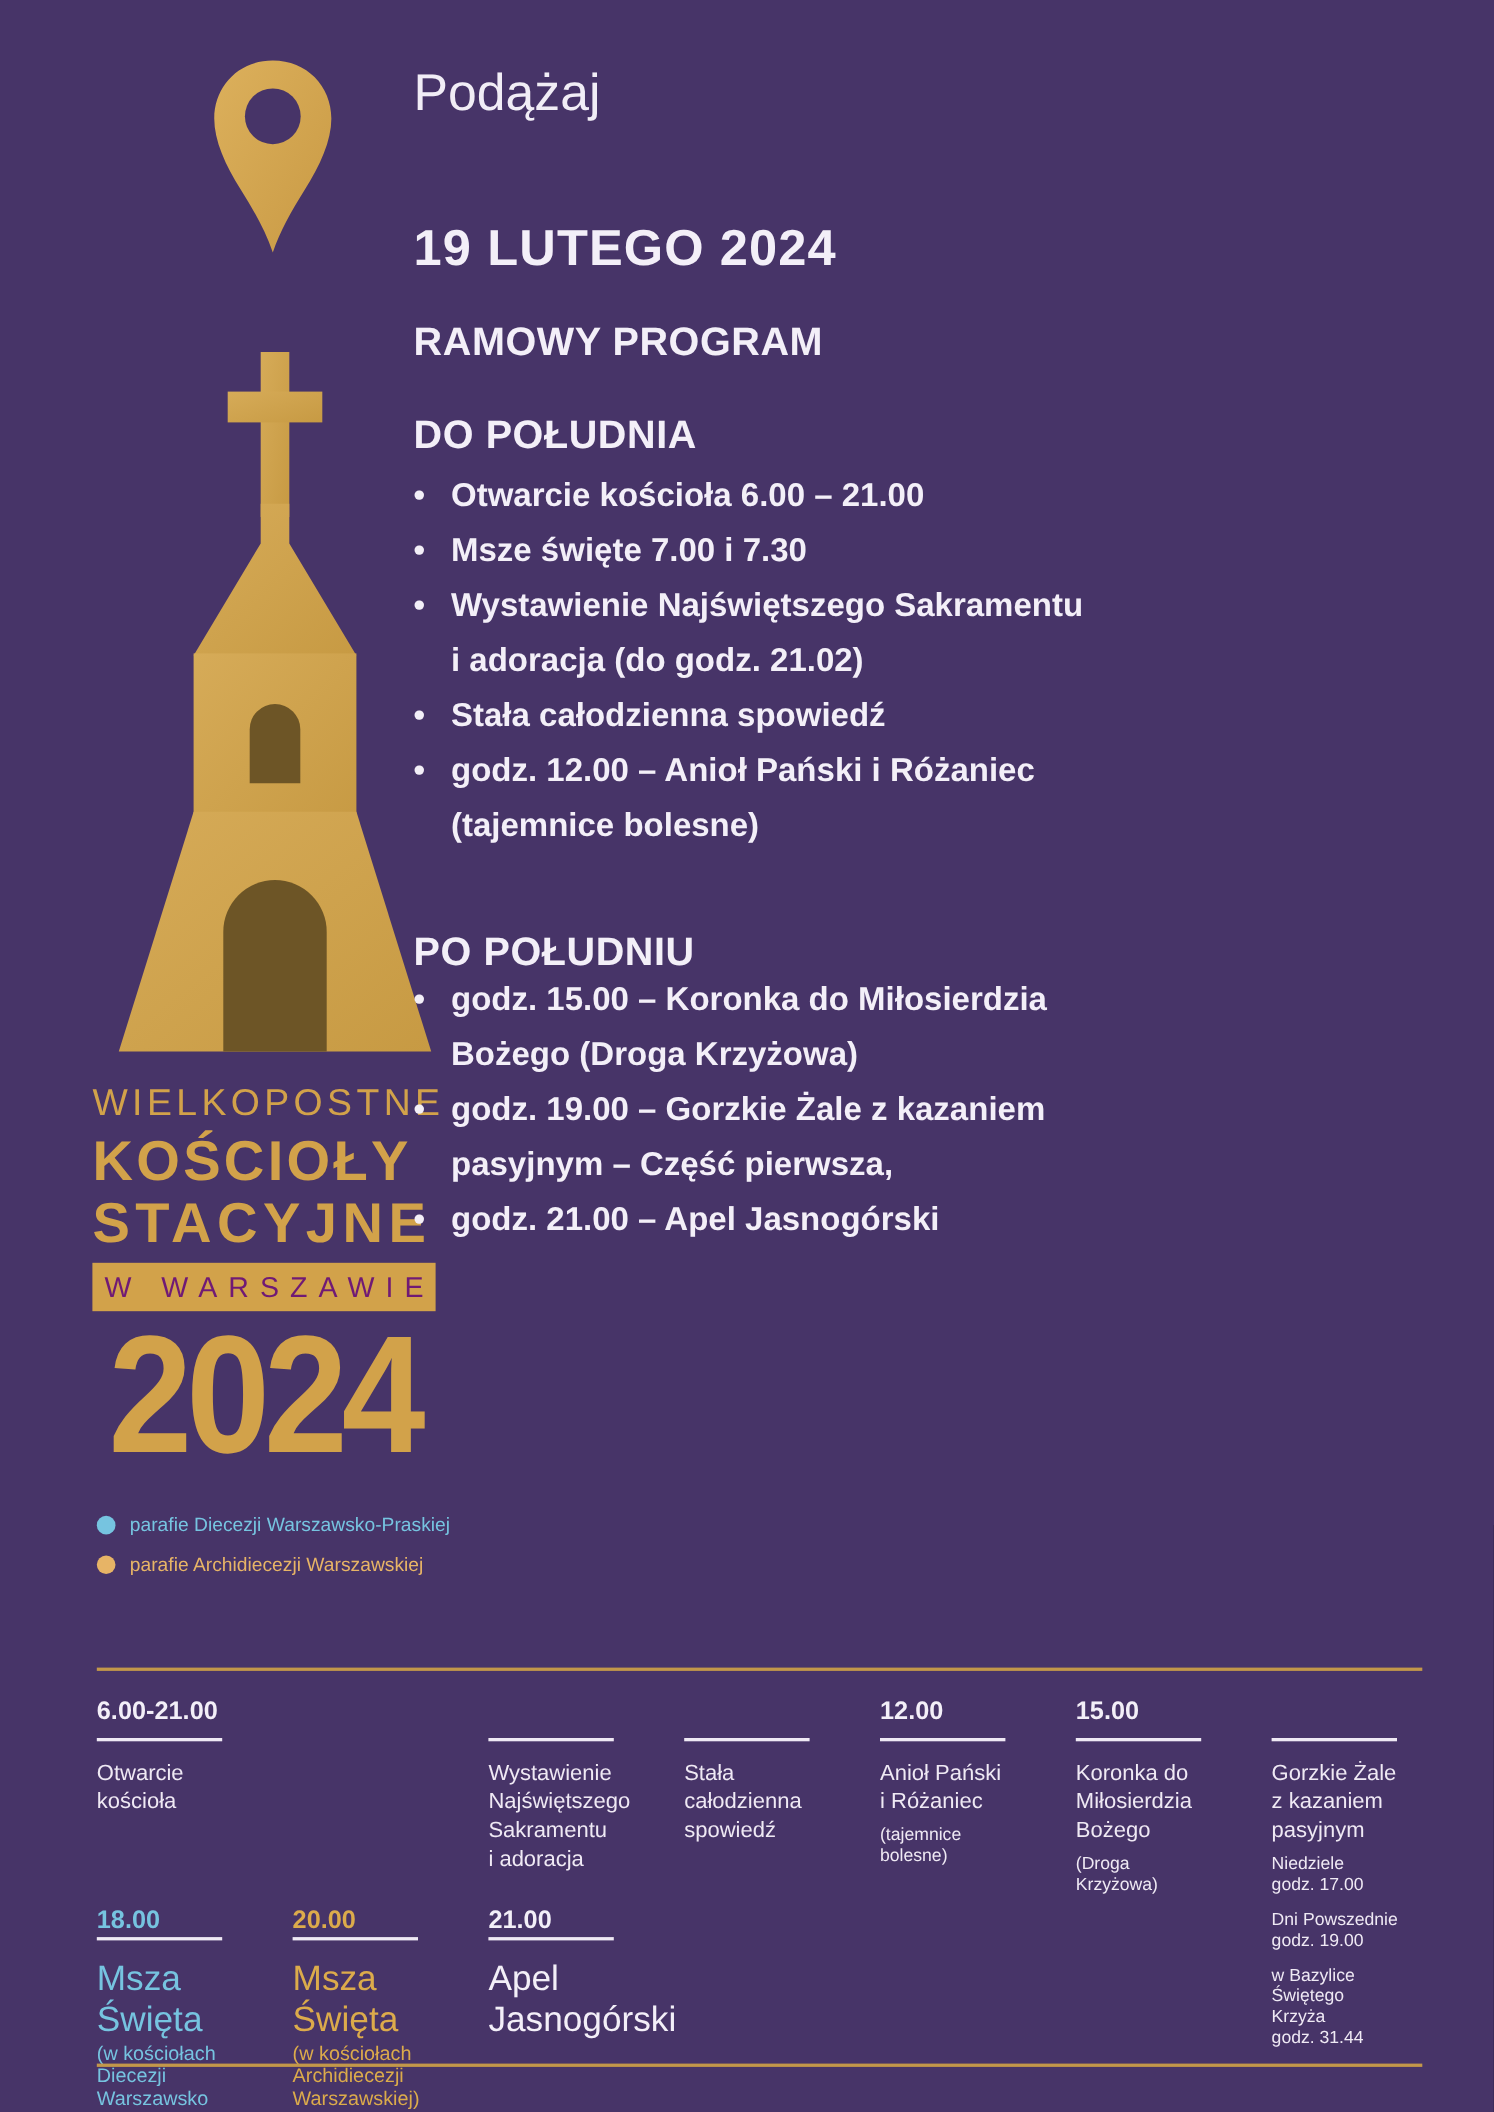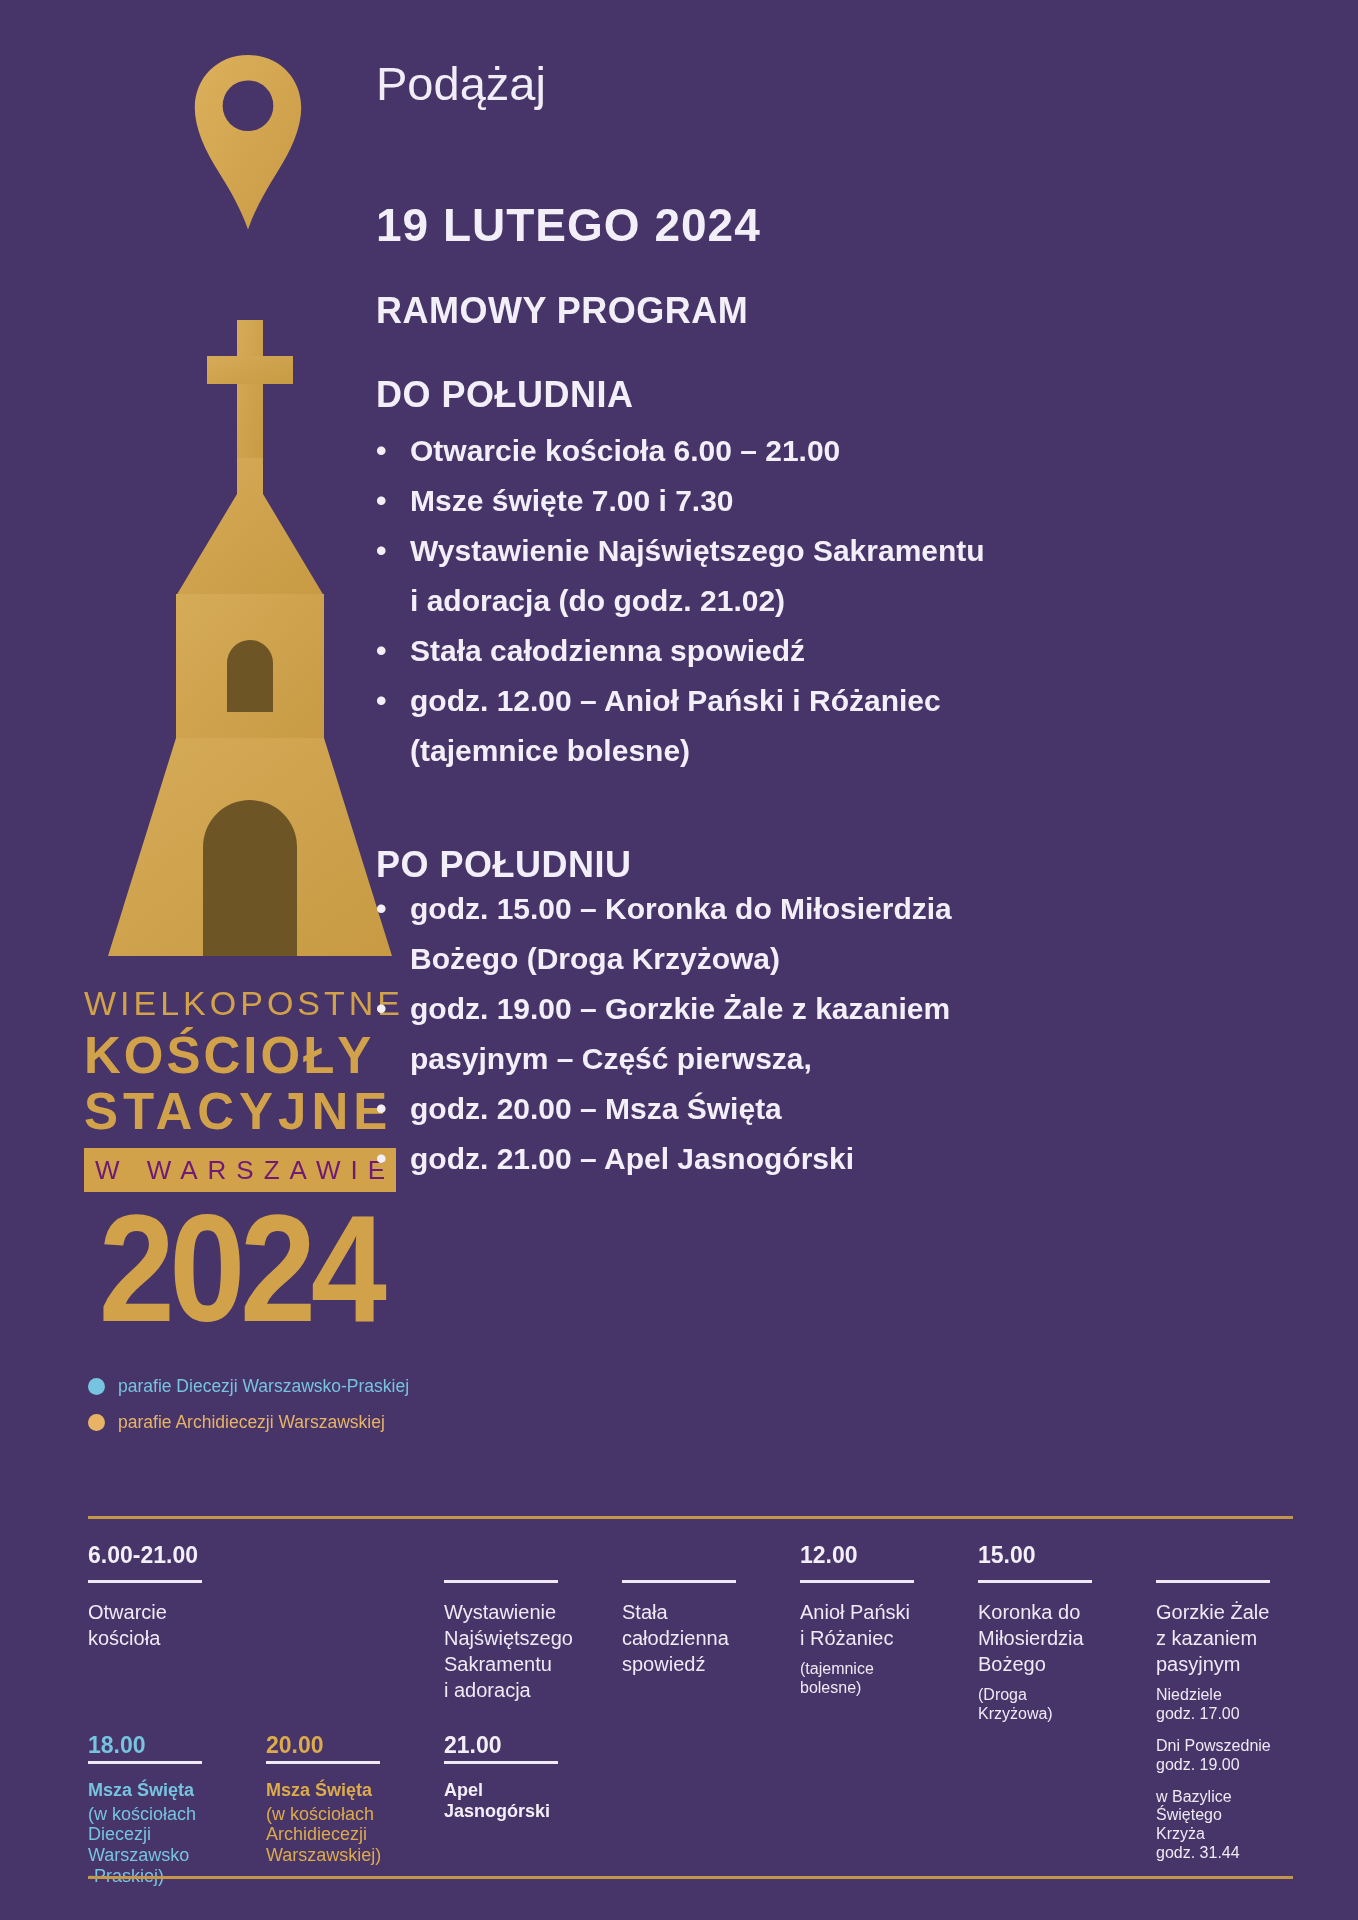--- a/index.html
+++ b/index.html
@@ -57,21 +57,21 @@
 
   .tl-col{top:1542px;width:164px;}
   .tl-time{height:36px;font-size:23px;font-weight:700;color:#f3eff8;}
   .tl-rule{width:114px;height:3px;background:#efe9f4;margin:2px 0 16px 0;}
   .tl-label{font-size:20px;line-height:1.3;white-space:pre-line;color:#efe9f4;font-weight:400;}
   .tl-note{font-size:16px;line-height:1.18;white-space:pre-line;color:#efe9f4;margin-top:9px;}
   .tl-note + .tl-note{margin-top:13px;}
 
   .tl2-col{top:1732px;width:170px;}
   .tl2-time{font-size:23px;font-weight:700;}
-  .tl2-label{font-size:18px;line-height:1.15;white-space:pre-line;margin-top:14px;font-weight:bold;}
+  .tl2-label{font-size:32px;line-height:1.15;white-space:pre-line;margin-top:14px;}
   .tl2-note{font-size:18px;line-height:1.15;white-space:pre-line;margin-top:3px;}
   .c-blue{color:var(--blue,#76c4e0);}
   .c-gold{color:#dcab4b;}
   .c-white{color:#f3eff8;}
 </style>
 </head>
 <body>
 
 <div class="poster">
 
@@ -150,23 +150,20 @@
   <ul class="abs plist list-afternoon">
     <li>
         <span class="txt">godz. 15.00 – Koronka do Miłosierdzia
 Bożego (Droga Krzyżowa)</span>
       </li>
     <li>
         <span class="txt">godz. 19.00 – Gorzkie Żale z kazaniem
 pasyjnym – Część pierwsza,</span>
       </li>
     <li>
-        <span class="txt">godz. 20.00 – Msza Święta</span>
-      </li>
-    <li>
         <span class="txt">godz. 21.00 – Apel Jasnogórski</span>
       </li>
   </ul>
 
   <div class="abs gold-rule rule-top"></div>
 
   <div class="abs tl-col" style="left:88px">
     <div class="tl-time">6.00-21.00</div>
     <div class="tl-rule"></div>
     <div class="tl-label">Otwarcie

